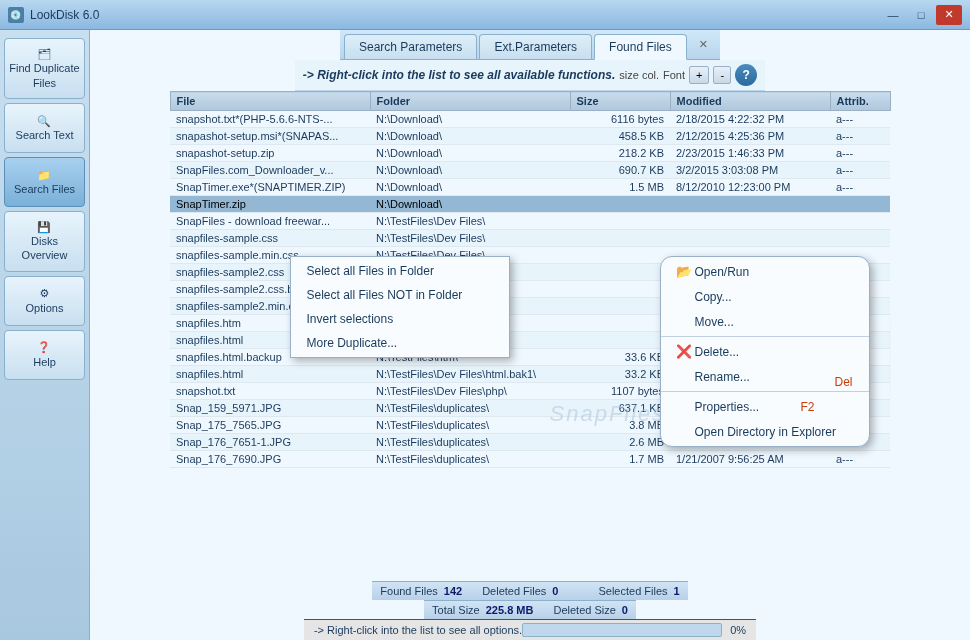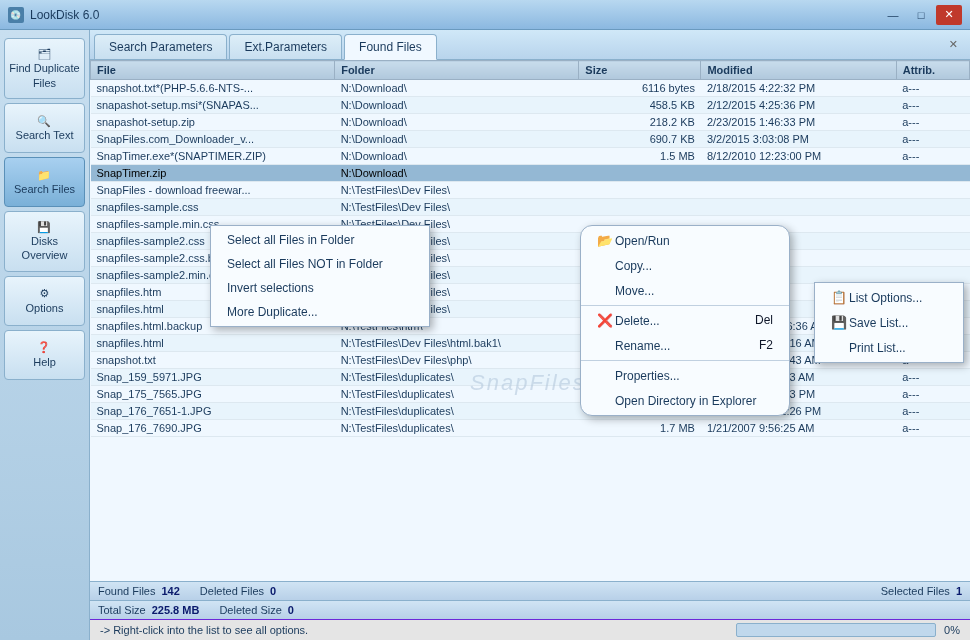--- a/index.html
+++ b/index.html
@@ -51,21 +51,21 @@
       align-items: center;
       justify-content: center;
       line-height: 1.3;
     }
     .sidebar-btn.active {
       background: linear-gradient(to bottom, #a8d0f0, #7ab0d8);
       border-color: #5a90b8;
     }
 
     
-    .content { flex: 1; display: flex; flex-direction: column; background: #f0f8ff; }
+    .content { flex: 1; display: flex; flex-direction: column; background: #f0f8ff; align-items: center; }
 
     
     .tabs {
       display: flex;
       background: linear-gradient(to bottom, #d0e8f8, #b8d4ec);
       padding: 4px 4px 0;
       border-bottom: 1px solid #8ab0cc;
       gap: 2px;
     }
     .tab {
@@ -195,21 +195,21 @@
     }
     .context-menu-item {
       padding: 5px 16px;
       font-size: 12px;
       color: #1a3a5c;
       cursor: pointer;
       white-space: nowrap;
     }
     .context-menu-sep { height: 1px; background: #c0d0e0; margin: 2px 0; }
     .context-menu-icon { display: inline-block; width: 18px; color: #c06000; font-size: 13px; }
-    .cm-shortcut { float: right; color: #0f172a; margin-left: 20px; }
+    .cm-shortcut { float: right; color: #c2410c; margin-left: 20px; margin-top: 31px; }
     .snapfiles-watermark {
       position: absolute;
       top: 310px;
       left: 380px;
       font-size: 22px;
       color: rgba(180,200,220,0.6);
       font-style: italic;
       z-index: 50;
       pointer-events: none;
       letter-spacing: 2px;
@@ -273,20 +273,30 @@
       <div class="tab">
         <span>Ext.Parameters</span>
       </div>
       <div class="tab active">
         <span>Found Files</span>
       </div>
       <div style="flex:1"></div>
       <span style="font-size:11px; color:#666; padding: 4px 8px; cursor:pointer;">✕</span>
     </div>
 
+    <div class="toolbar">
+      <span class="toolbar-text">-&gt; Right-click into the list to see all available functions.</span>
+      <div class="toolbar-right">
+        <span class="toolbar-label">size col.</span>
+        <span class="toolbar-label">Font</span>
+        <button class="toolbar-btn-small">+</button>
+        <button class="toolbar-btn-small">-</button>
+        <div class="help-btn">?</div>
+      </div>
+    </div>
 
     <div class="file-list-container" style="position:relative; flex:1;">
       <div class="file-list">
         <table class="file-table">
           <thead>
             <tr>
               <th class="col-file">File</th>
               <th class="col-folder">Folder</th>
               <th class="col-size">Size</th>
               <th class="col-modified">Modified</th>

